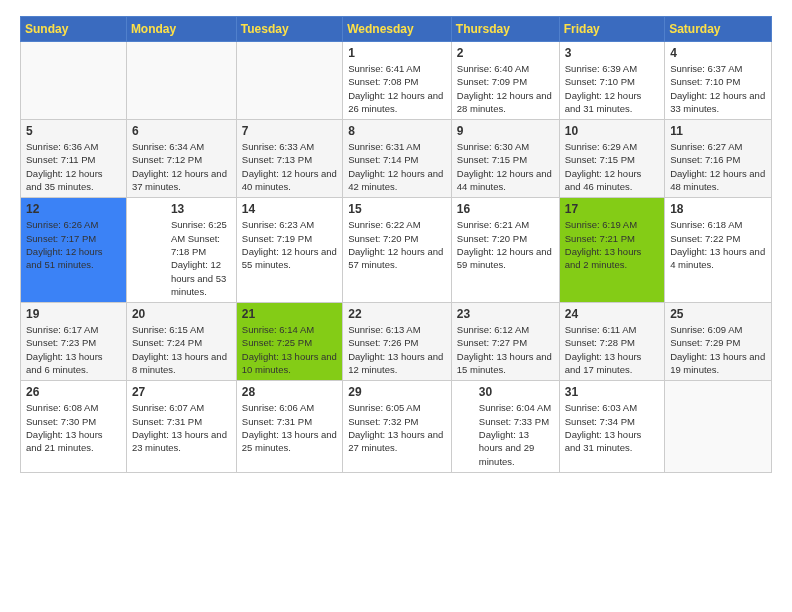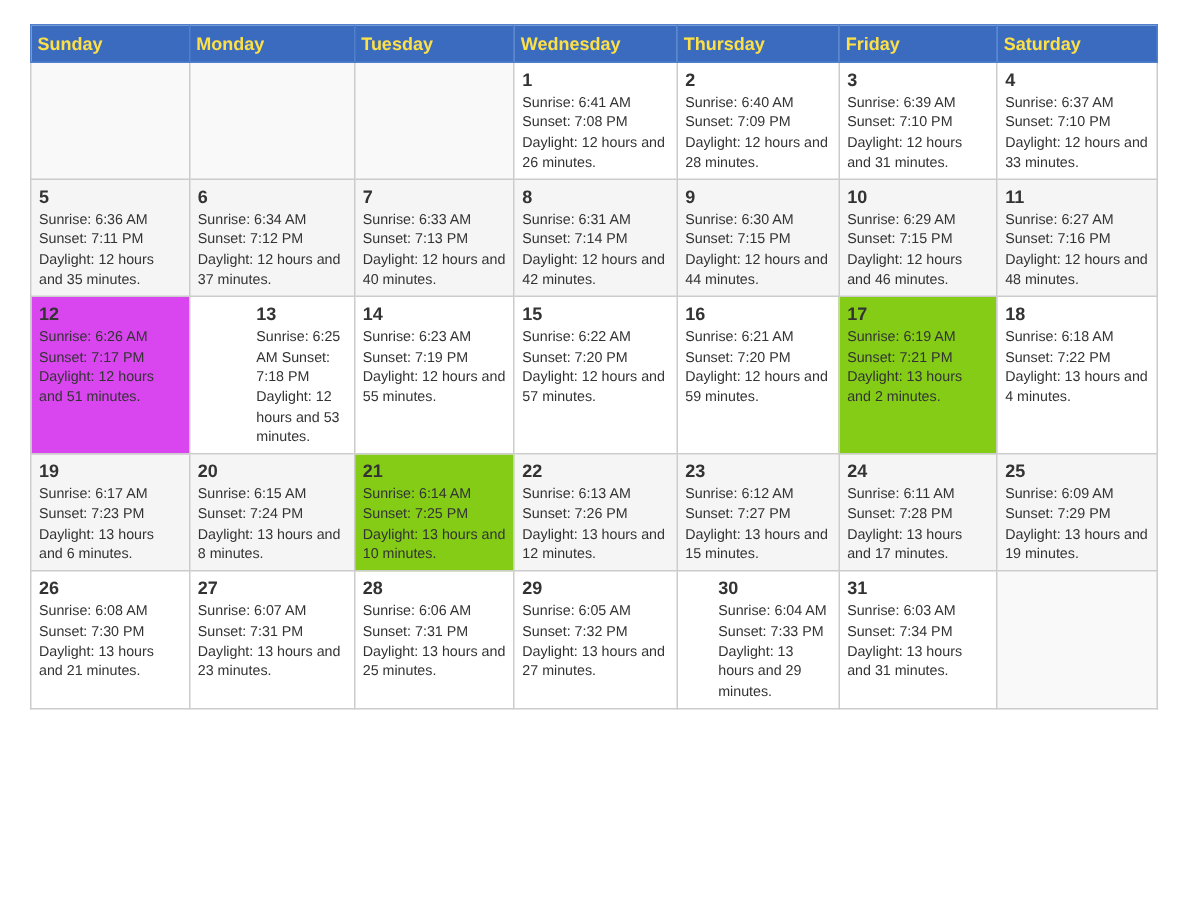--- a/index.html
+++ b/index.html
@@ -188,21 +188,21 @@
           </td>
           <td style="background: rgb(245, 245, 245);">
             <span class="day-number">11</span>
             <div class="day-info">Sunrise: 6:27 AM
 Sunset: 7:16 PM
 Daylight: 12 hours
 and 48 minutes.</div>
           </td>
         </tr>
         <tr>
-          <td style="background: #d946ef;">
+          <td style="background: #3b82f6;">
             <span class="day-number">12</span>
             <div class="day-info">Sunrise: 6:26 AM
 Sunset: 7:17 PM
 Daylight: 12 hours
 and 51 minutes.</div>
           </td>
           <td style="background: rgb(255, 255, 255); padding-left: 44px;">
             <span class="day-number">13</span>
             <div class="day-info">Sunrise: 6:25 AM
 Sunset: 7:18 PM

